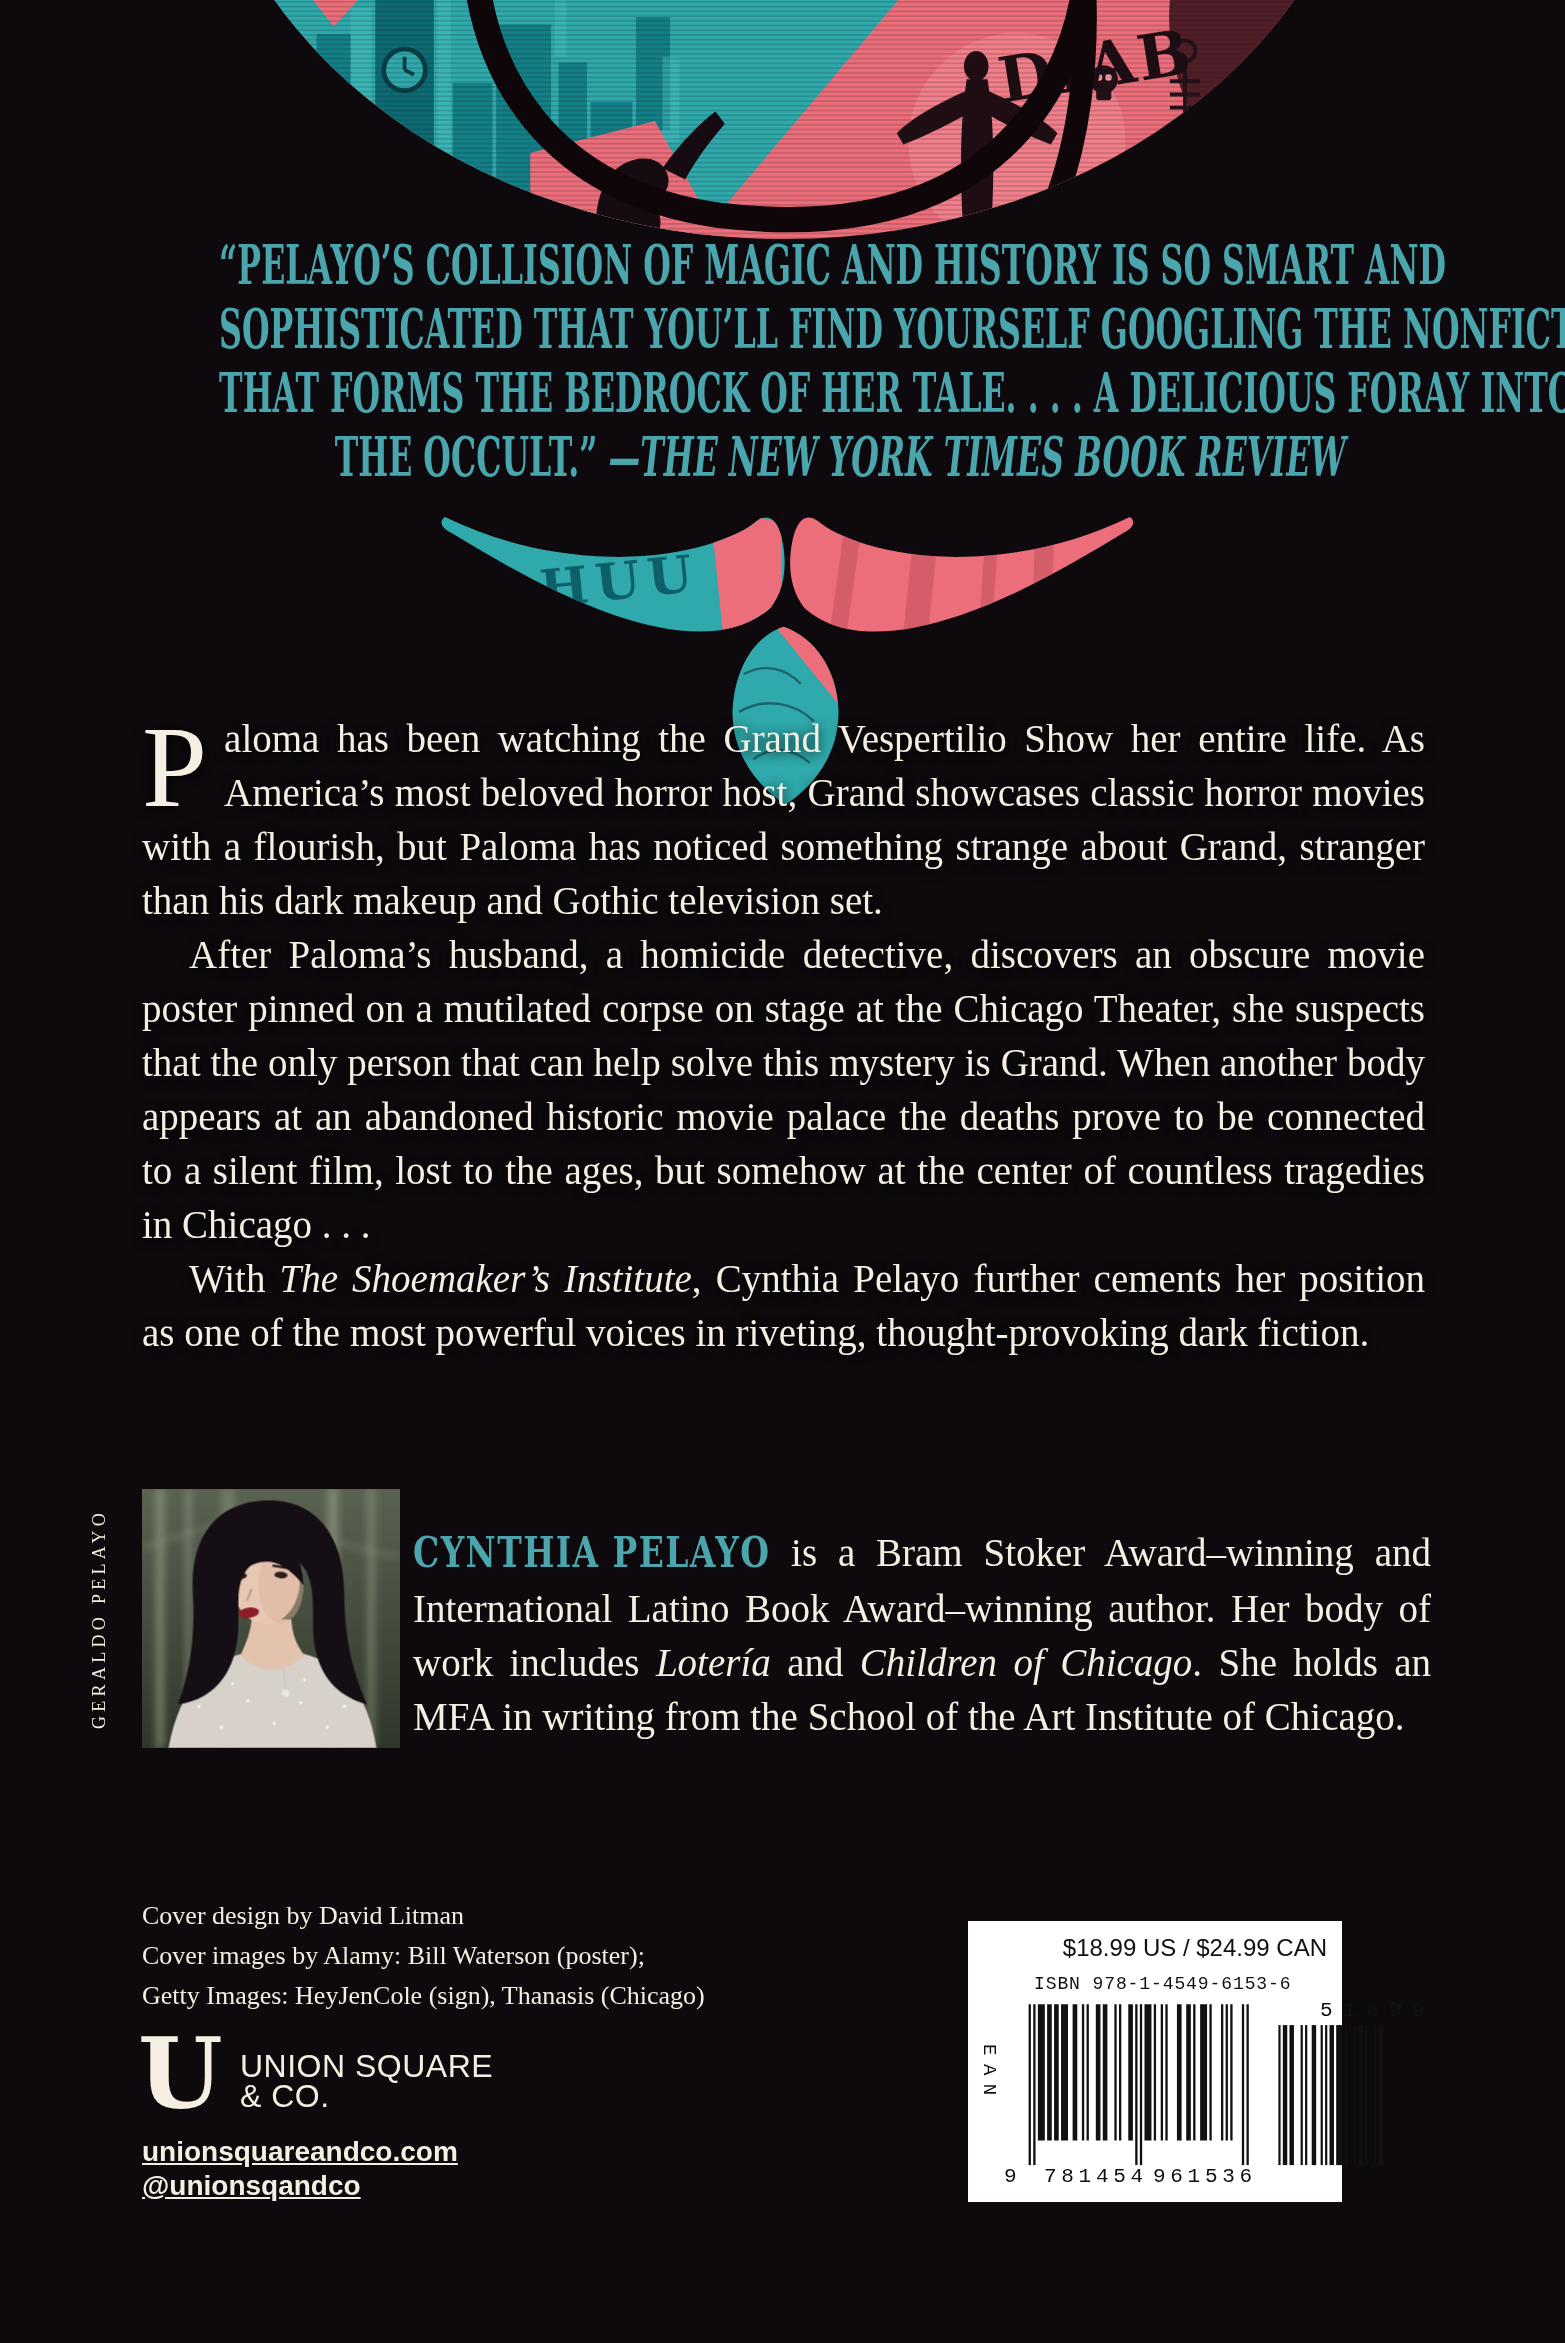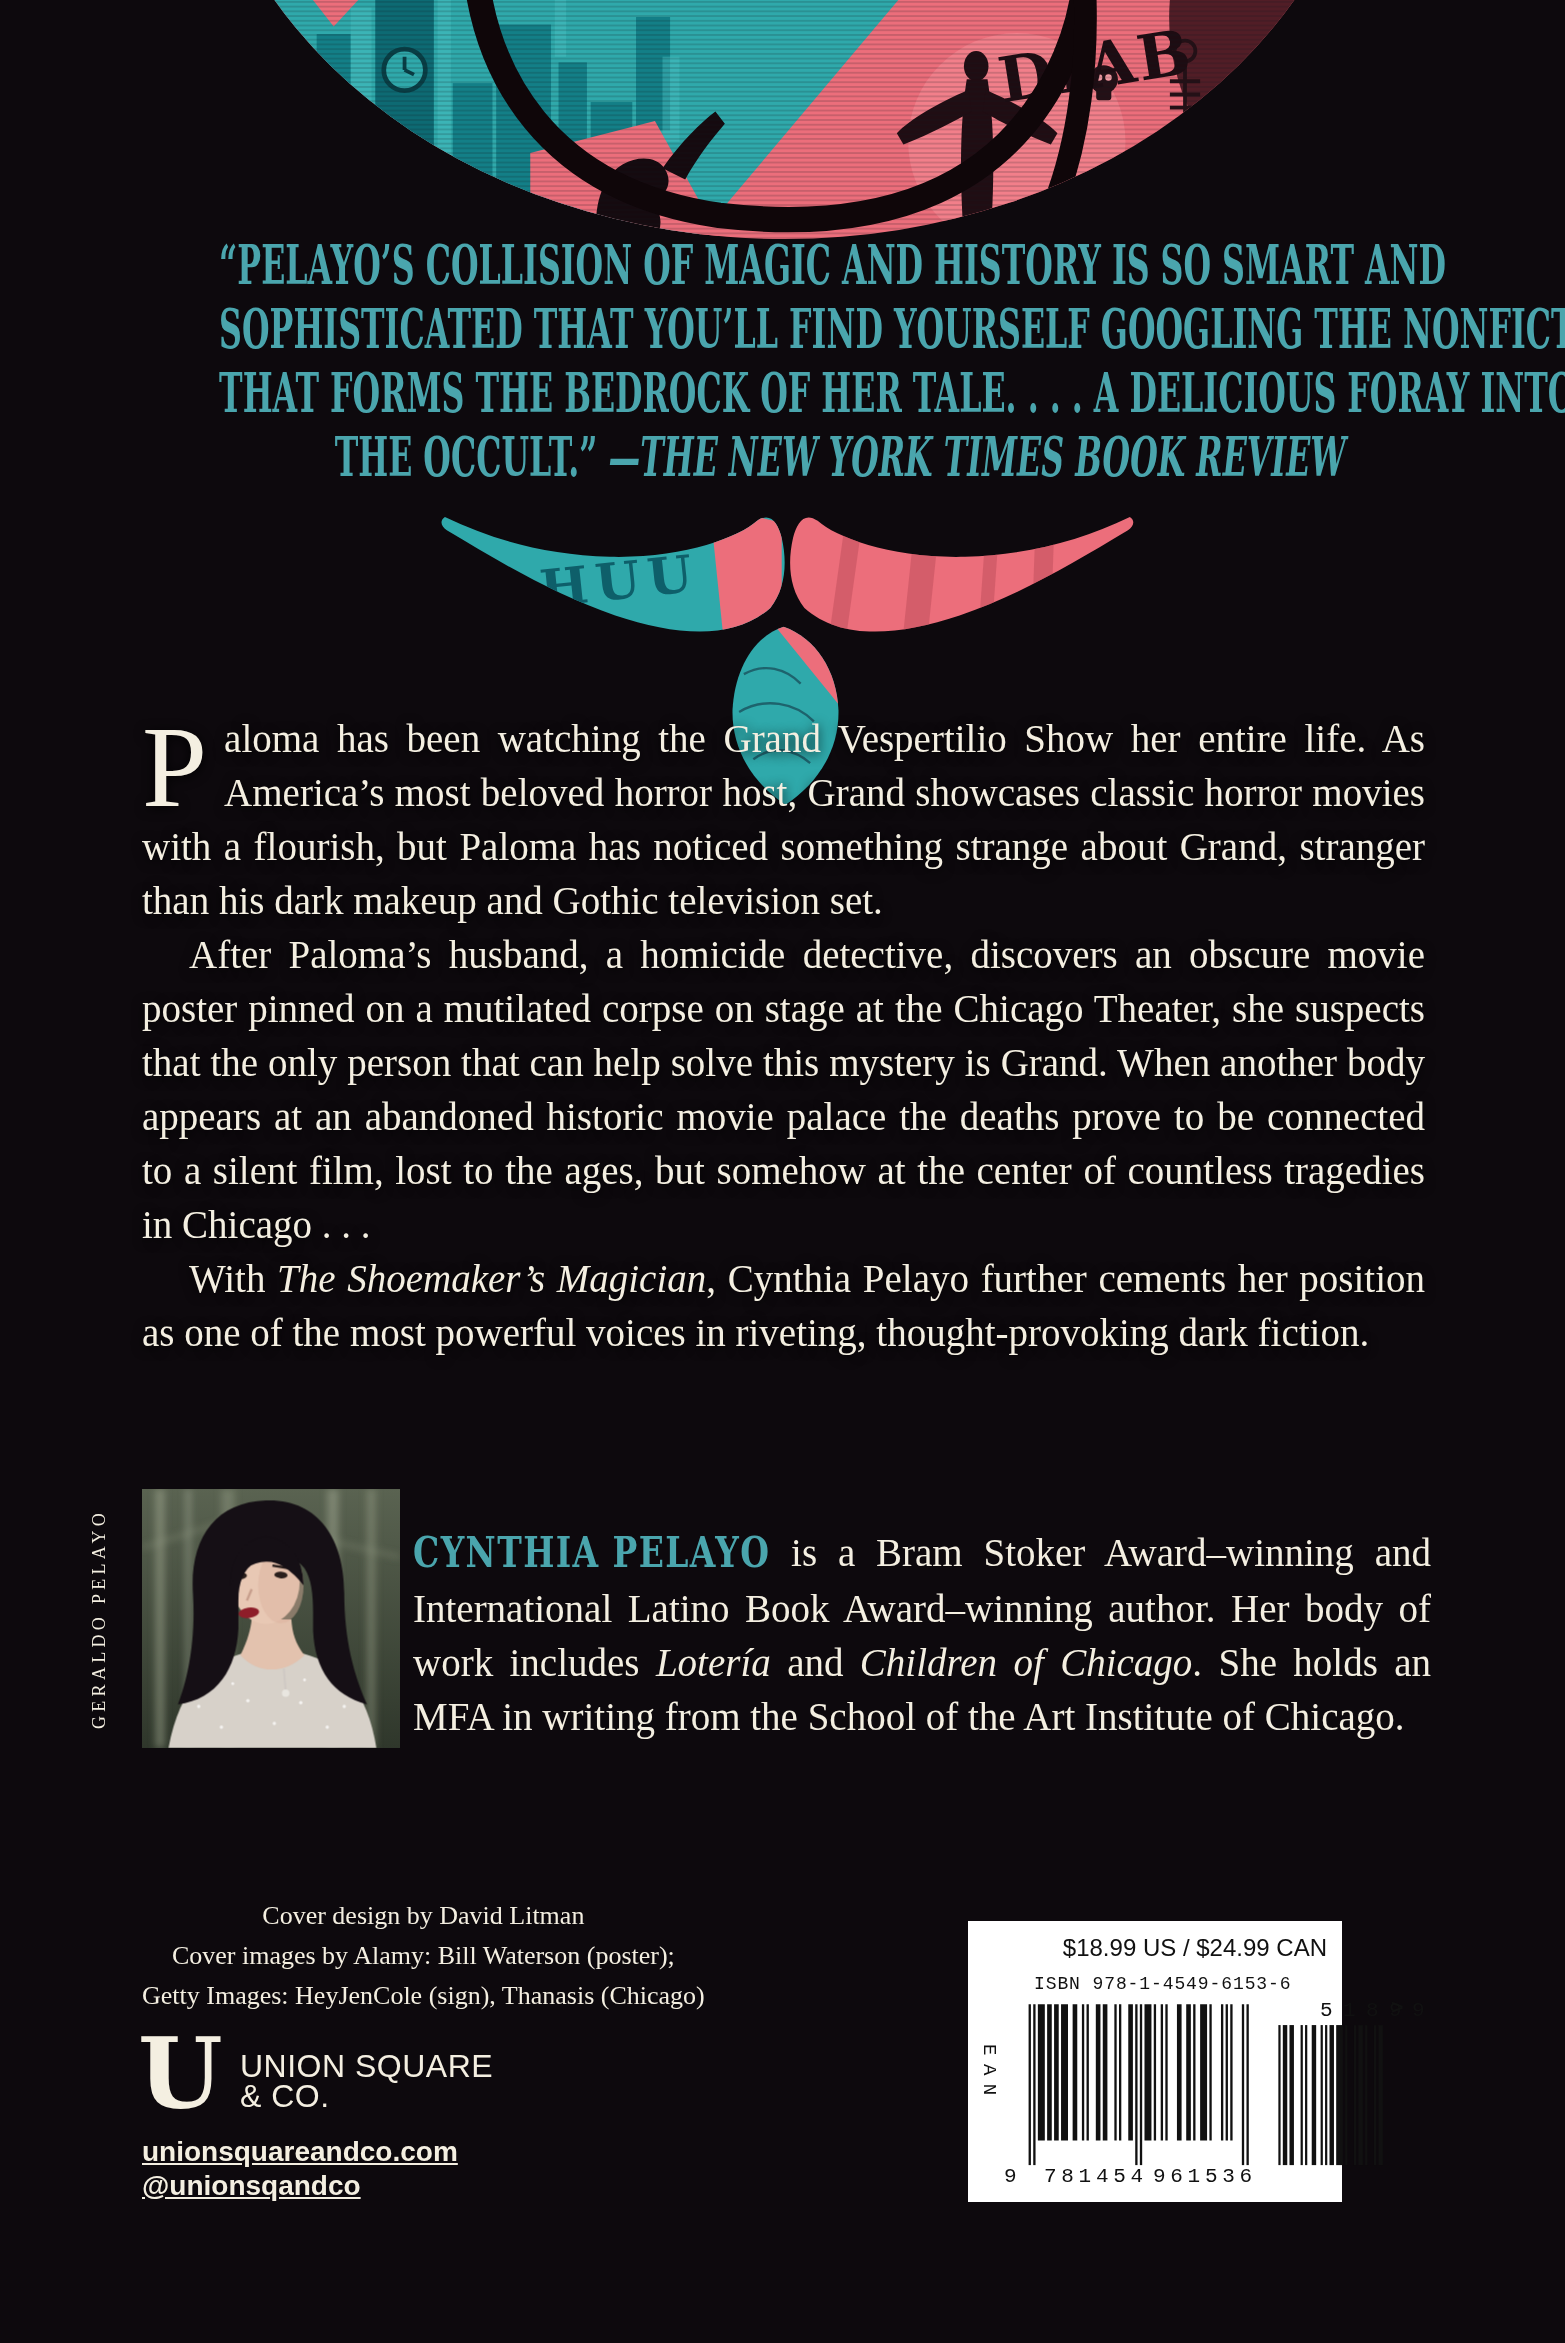--- a/index.html
+++ b/index.html
@@ -29,21 +29,21 @@
   
   .photo-credit{position:absolute;left:89px;top:1489px;height:259px;writing-mode:vertical-rl;
                 transform:rotate(180deg);font-size:18px;letter-spacing:4.3px;text-align:center;}
   .bio-photo{position:absolute;left:142px;top:1489px;width:258px;height:259px;}
   .bio-text{position:absolute;left:413px;top:1482px;width:1018px;font-size:39px;line-height:54px;
             text-align:justify;margin-top:44px;}
   .bio-name{display:inline-block;font-family:"DejaVu Serif",serif;font-weight:bold;font-size:33px;
             letter-spacing:1.4px;transform:scaleY(1.3);transform-origin:center 62%;}
 
   
-  .credits{position:absolute;left:142px;top:1896px;font-size:26px;line-height:40px;text-align:center;}
+  .credits{position:absolute;left:142px;top:1896px;font-size:26px;line-height:40px;}
   .logo-u{position:absolute;left:138px;top:2027px;font-family:"DejaVu Serif",serif;font-weight:bold;
           font-size:97px;line-height:95px;}
   .logo-name{position:absolute;left:240px;top:2051px;font-family:"Liberation Sans",sans-serif;
              font-weight:normal;font-size:32px;line-height:30px;letter-spacing:0.5px;}
   .contact{position:absolute;left:142px;top:2135px;font-family:"Liberation Sans",sans-serif;
            font-weight:bold;font-size:28px;line-height:34px;text-decoration:underline;}
 
   
   .barcode-box{position:absolute;left:968px;top:1921px;width:374px;height:281px;background:#fff;color:#111;}
   .bc-price{position:absolute;top:13.2px;right:15px;font-family:"Liberation Sans",sans-serif;font-size:24px;}
@@ -173,21 +173,21 @@
         <path d="M 358,202 C 380,190 402,196 418,212"></path>
         <path d="M 353,242 C 380,226 412,232 432,252"></path>
         <path d="M 368,292 C 390,276 412,282 428,296"></path>
       </g>
     </g>
   </svg>
 
   <div class="synopsis cream">
     <p><span class="dropcap">P</span><span>aloma has been watching the Grand Vespertilio Show her entire life. As America’s most beloved horror host, Grand showcases classic horror movies with a flourish, but Paloma has noticed something strange about Grand, stranger than his dark makeup and Gothic television set.</span></p>
     <p class="indent">After Paloma’s husband, a homicide detective, discovers an obscure movie poster pinned on a mutilated corpse on stage at the Chicago Theater, she suspects that the only person that can help solve this mystery is Grand. When another body appears at an abandoned historic movie palace the deaths prove to be connected to a silent film, lost to the ages, but somehow at the center of countless tragedies in Chicago . . .</p>
-    <p class="indent"><span>With </span><i>The Shoemaker’s Magician</i><span>, Cynthia Pelayo further cements her position as one of the most powerful voices in riveting, thought-provoking dark fiction.</span></p>
+    <p class="indent"><span>With </span><i>The Shoemaker’s Institute</i><span>, Cynthia Pelayo further cements her position as one of the most powerful voices in riveting, thought-provoking dark fiction.</span></p>
   </div>
 
   <div class="photo-credit cream">GERALDO PELAYO</div>
 
   <svg class="bio-photo" width="258" height="259" viewBox="0 0 273 274">
     <defs>
       <linearGradient id="forest" x1="0" y1="0" x2="0" y2="1">
         <stop offset="0" stop-color="#5a6351"></stop>
           <stop offset="1" stop-color="#2f372b"></stop>
       </linearGradient>

